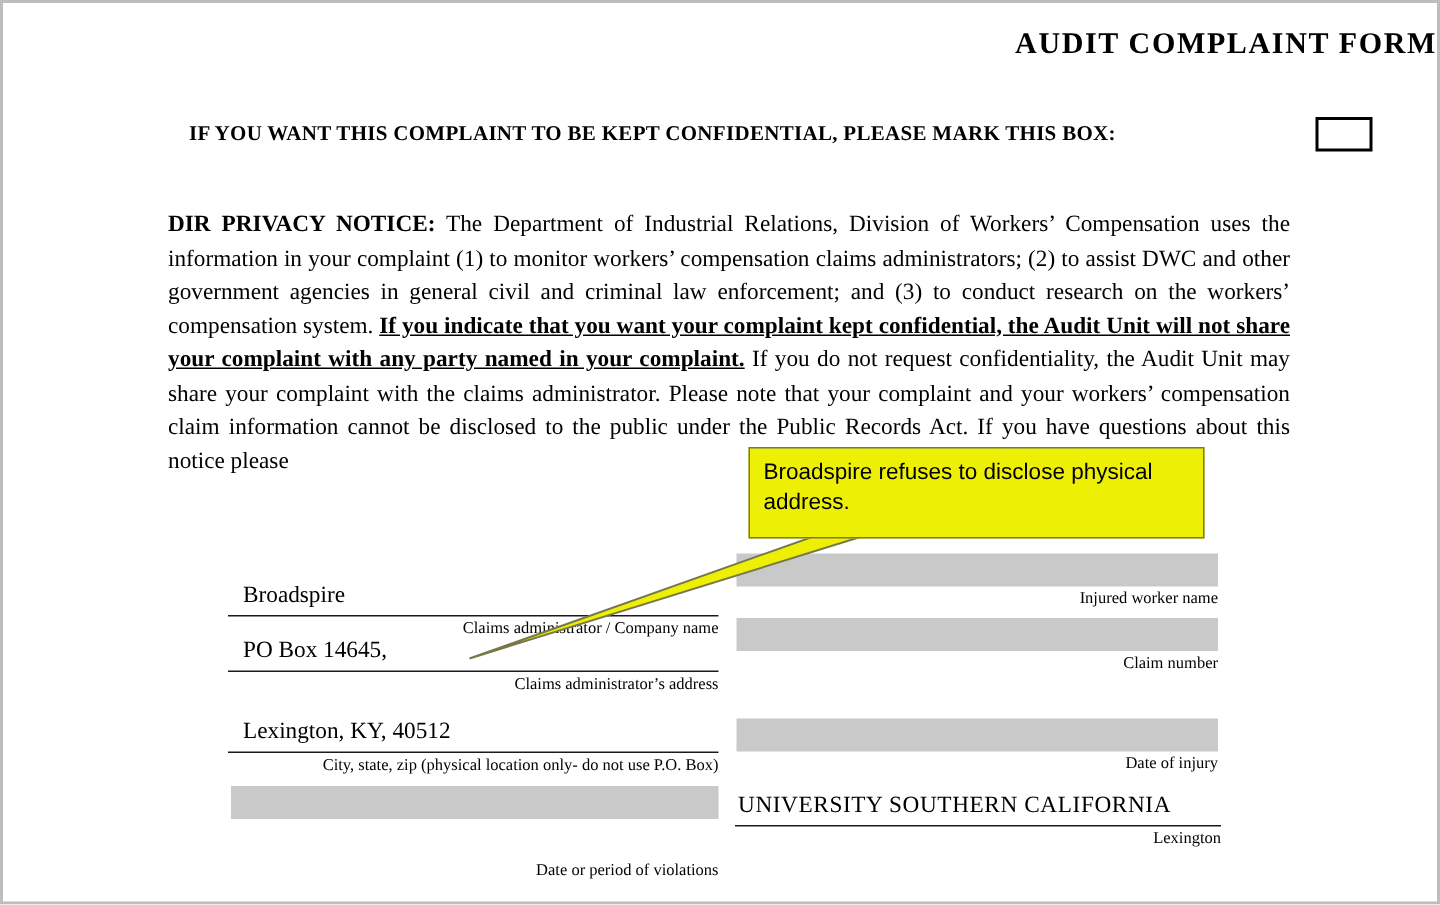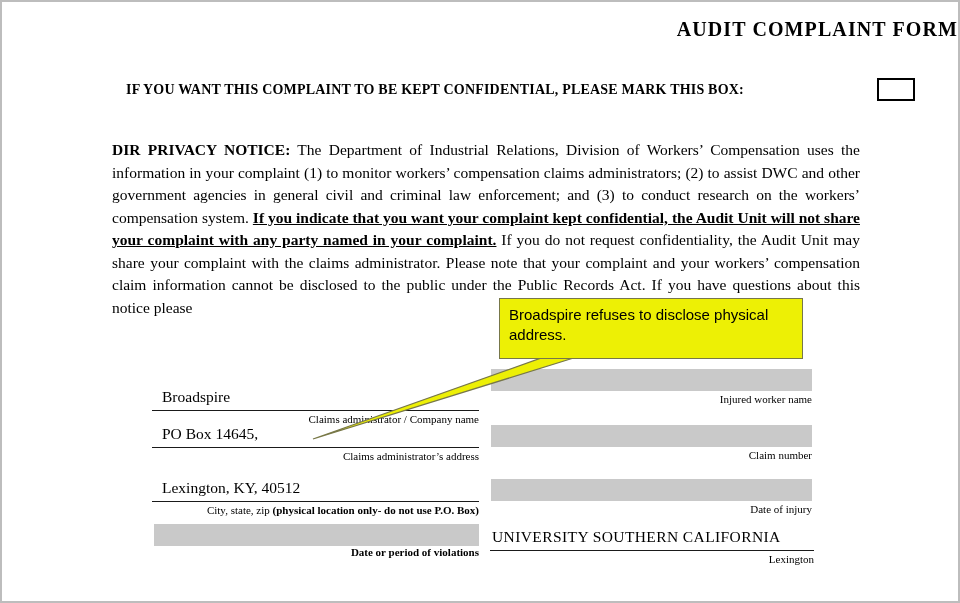--- a/index.html
+++ b/index.html
@@ -34,22 +34,22 @@
   .callout-tail { position:absolute; left:300px; top:350px; width:290px; height:92px; z-index:5; }
   .field { position:absolute; }
   .value-line {
     height:26px; border-bottom:1px solid #1a1a1a; font-size:15.5px;
     display:flex; align-items:flex-end; padding:0 0 4px 10px; white-space:nowrap;
   }
   .value-line.employer { padding-left:2px; letter-spacing:0.4px; }
   .flabel {
     text-align:right; font-size:11px; padding-top:2px; white-space:nowrap;
   }
-  .flabel.gap { padding-top:0;font-weight:bold; }
-  .flabel b { font-weight:bold; }
+  .flabel.gap { padding-top:28px; }
+  .flabel b { font-weight:normal; }
   .bar { height:22px; background:#c9c9c9; width:100%; }
 </style>
 </head>
 <body>
 
 <div class="page">
 
   <div class="title">AUDIT COMPLAINT FORM</div>
 
   <div class="conf-row">
@@ -75,21 +75,21 @@
   <div class="field" style="left:489px; top:367px; width:321px;">
     <div class="bar"></div>
     <div class="flabel">Injured worker name</div>
   </div>
 
   <div class="field" style="left:150px; top:420px; width:327px;">
     <div class="value-line">PO Box 14645,</div>
     <div class="flabel">Claims administrator’s address</div>
   </div>
 
-  <div class="field" style="left:489px; top:423px; width:321px;">
+  <div class="field" style="left:489px; top:410px; width:321px;">
     <div class="bar"></div>
     <div class="flabel">Claim number</div>
   </div>
 
   <div class="field" style="left:150px; top:474px; width:327px;">
     <div class="value-line">Lexington, KY, 40512</div>
     <div class="flabel"><span>City, state, zip </span><b>(physical location only- do not use P.O. Box)</b></div>
   </div>
 
   <div class="field" style="left:489px; top:477px; width:321px;">

